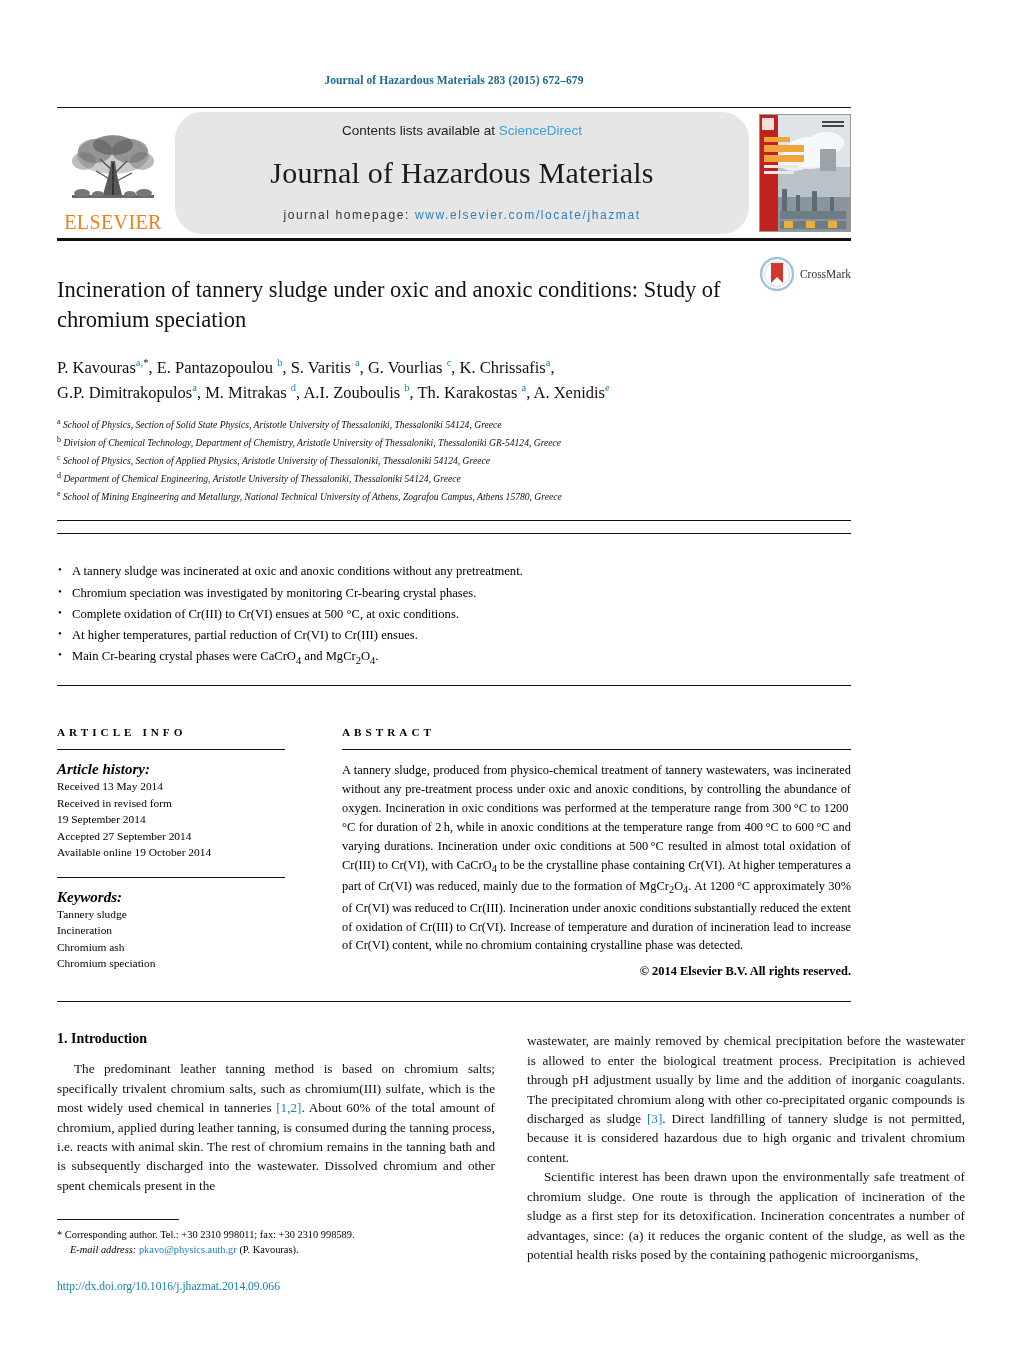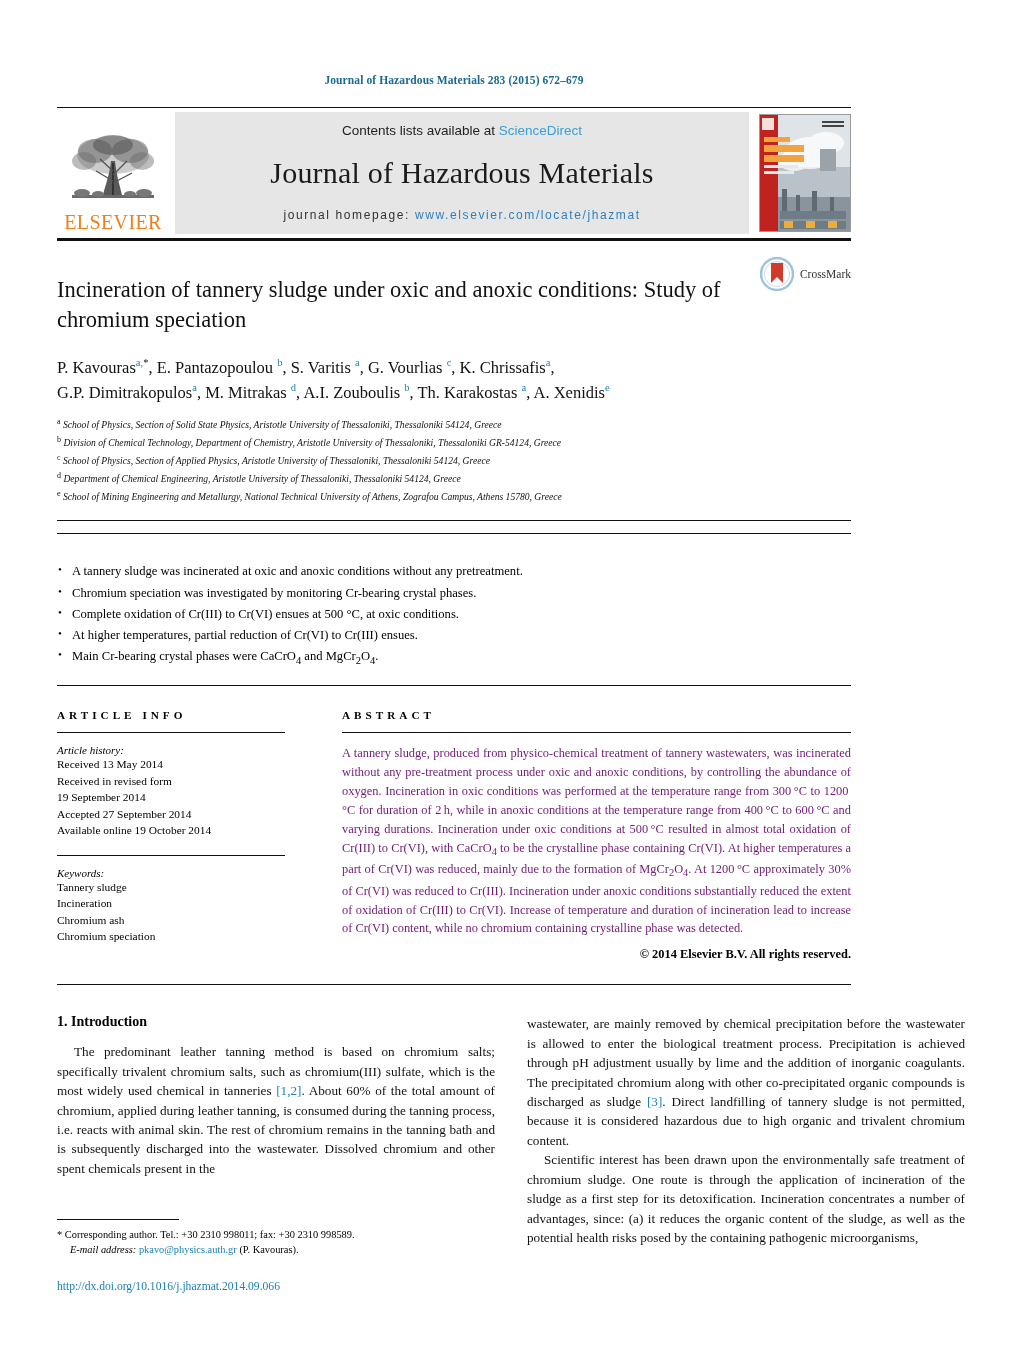--- a/index.html
+++ b/index.html
@@ -65,20 +65,21 @@
   }
   .banner-center {
     flex: 1 1 auto;
     background: #e6e6e6;
     display: flex;
     flex-direction: column;
     align-items: center;
     justify-content: space-between;
     padding: 11px 0 12px 0;
     margin: 0 6px;
+    border-radius: 27px;
   }
   .contents-line {
     font-family: "Liberation Sans", sans-serif;
     font-size: 13.5px;
     color: #222;
   }
   .contents-line .sd {
     color: #3a9fd4;
   }
   .journal-name {
@@ -190,58 +191,58 @@
     position: absolute;
     left: 1px;
     top: -1px;
     font-size: 11px;
   }
   .rule-after-hl { border-top: 1.2px solid #111; margin-top: 16px; }
 
   
   .info-abstract {
     display: flex;
-    margin-top: 23px;
+    margin-top: 40px;
   }
   .col-info {
     width: 262px;
     flex: 0 0 262px;
   }
   .col-abstract {
     flex: 1 1 auto;
     padding-left: 23px;
   }
   .sub-label {
     font-family: "Liberation Serif", serif;
     font-weight: bold;
     font-size: 11.2px;
     letter-spacing: 4px;
   }
   .rule-info { border-top: 1.1px solid #111; margin-top: 11px; width: 228px;}
   .rule-abs { border-top: 1.1px solid #111; margin-top: 11px; }
   .info-group { margin-top: 11px; }
   .info-group .ttl {
     font-style: italic;
-    font-size: 11px;
-    font-weight: normal;
+    font-size: 15px;
+    font-weight: bold;
     font-family: "Liberation Serif", serif;
   }
   .info-group .ln {
     font-size: 11.4px;
     font-family: "Liberation Serif", serif;
     line-height: 1.45;
   }
   .rule-info2 { border-top: 1.1px solid #111; margin-top: 16px; width: 228px;}
   .abstract-text {
     font-family: "Liberation Serif", serif;
     font-size: 12.4px;
     line-height: 1.53;
     text-align: justify;
     margin-top: 11px;
-    color: #701a75;
+    color: #000000;
   }
   .copyright {
     text-align: right;
     font-family: "Liberation Serif", serif;
     font-size: 12.4px;
     font-weight: bold;
     margin-top: 9px;
   }
   .rule-after-abs { border-top: 1.2px solid #111; margin-top: 22px; }
 

